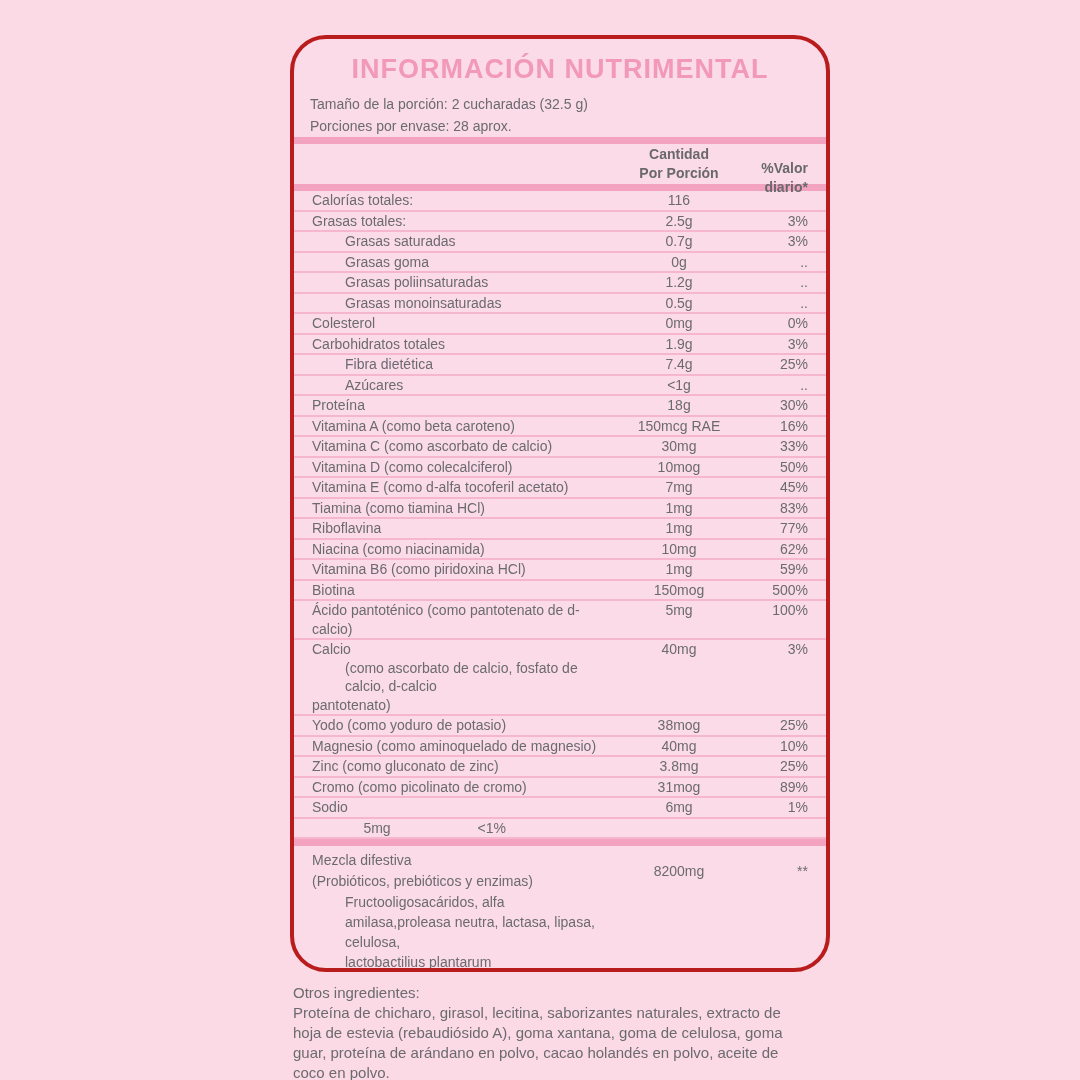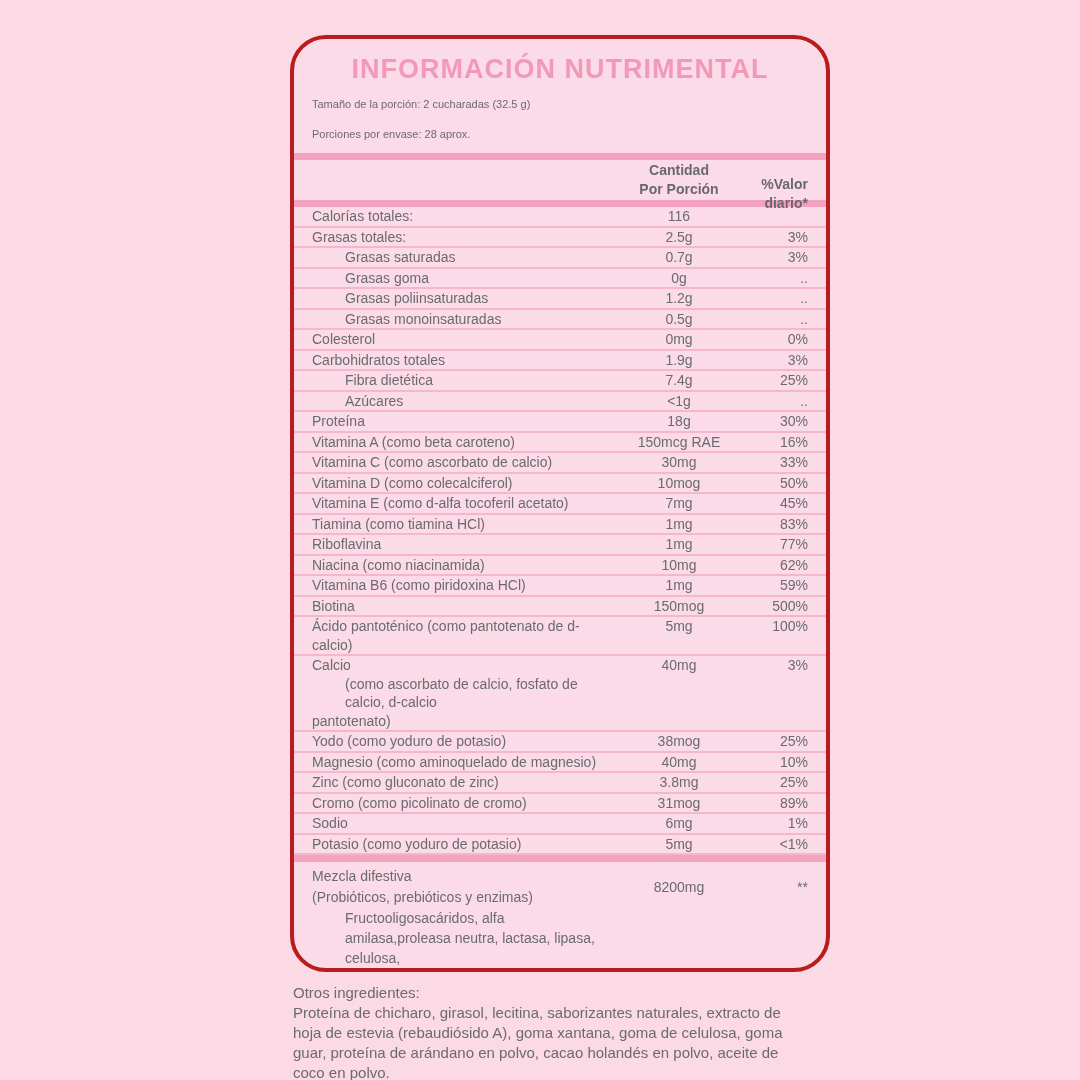--- a/index.html
+++ b/index.html
@@ -14,21 +14,21 @@
     position:absolute; left:290px; top:35px; width:540px; height:937px;
     box-sizing:border-box;
     border:4px solid #b91c1c; border-radius:36px;
     background:#fbdbe7; overflow:hidden;
   }
   .title {
     margin:14px 0 0; height:32px; line-height:32px;
     text-align:center; font-size:27px; font-weight:bold;
     color:#f298b8; letter-spacing:1px;
   }
-  .serving { margin:8px; padding:0 10px; font-size:11px; line-height:22px; }
+  .serving { margin:0; padding:0 16px; font-size:14px; line-height:22px; }
   .serving.first { margin-top:8px; }
   .divider { width:100%; }
   .divider.thick { height:7px; background:#f3a3c0; }
   .thead {
     display:flex; align-items:center; height:40px;
     padding:0 18px; font-size:14px; font-weight:bold; color:#69696c;
   }
   .c-label { flex:1; min-width:0; }
   .c-amount { width:130px; text-align:center; }
   .c-dv { width:64px; text-align:right; }
@@ -260,23 +260,20 @@
           <div class="c-dv">89%</div>
         </div>
         <div class="nrow">
           <div class="c-label">
             <div>Sodio</div>
           </div>
           <div class="c-amount">6mg</div>
           <div class="c-dv">1%</div>
         </div>
         <div class="nrow">
-          <div class="c-label">
-            <div>Potasio (como yoduro de potasio)</div>
-          </div>
           <div class="c-amount">5mg</div>
           <div class="c-dv">&lt;1%</div>
         </div>
       </div>
 
     <div class="divider thick"></div>
 
     <div class="blend" id="blend">
         <div class="blend-row">
           <div class="lines">

